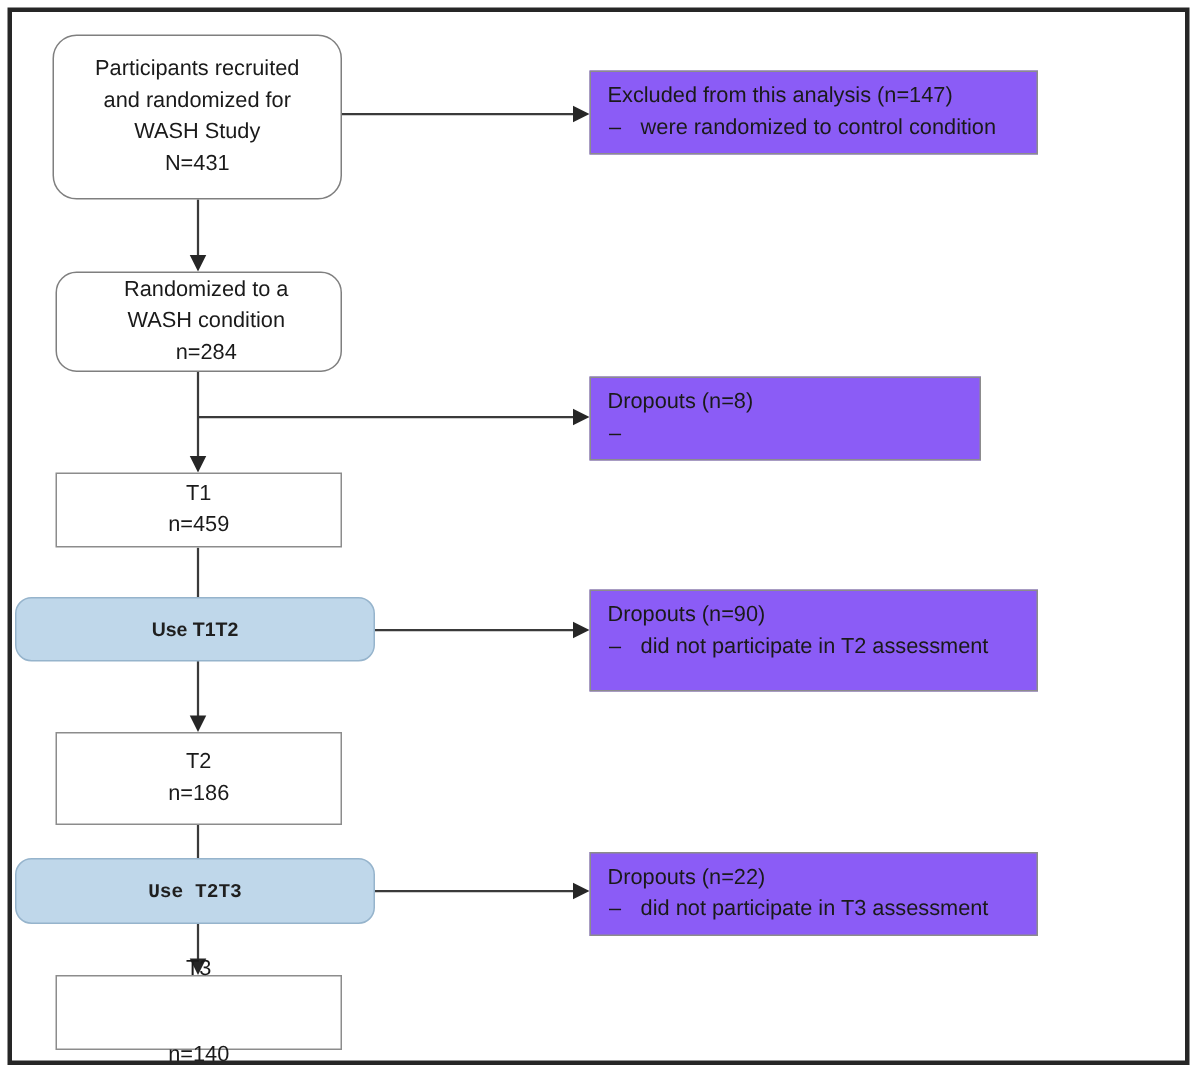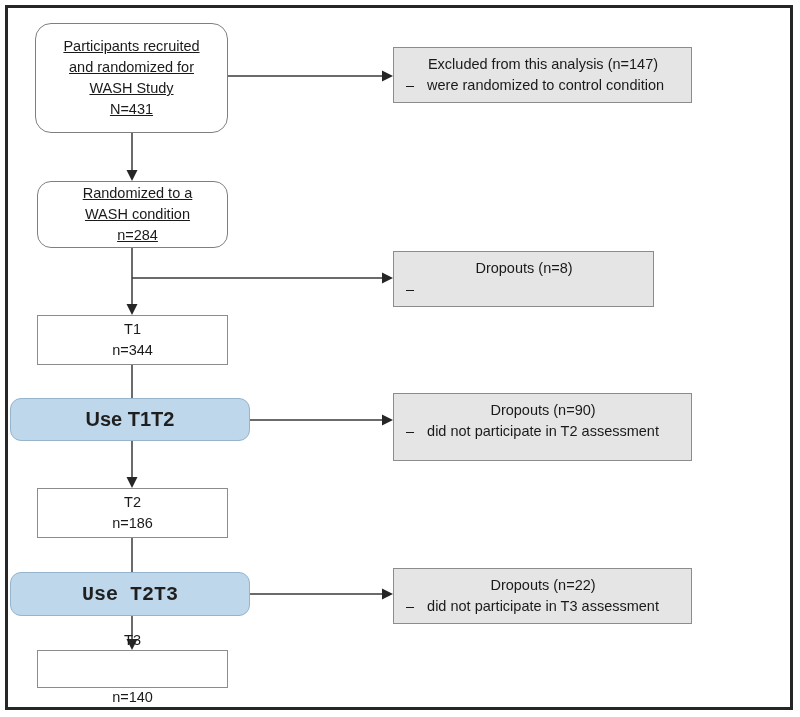--- a/index.html
+++ b/index.html
@@ -42,36 +42,35 @@
     flex-direction: column;
     align-items: center;
     justify-content: center;
     text-align: center;
     font-size: 14.5px;
     line-height: 21px;
   }
   .node.rounded {
     border-radius: 16px;
     border-color: #7f7f7f;
-    text-decoration: underline;
   }
   .node.action {
     background: #bfd7ea;
     border: 1.5px solid #96b4cc;
     border-radius: 11px;
     font-weight: 700;
-    font-size: 20px;
+    font-size: 13px;
     color: #1f1f1f;
   }
   .side {
     position: absolute;
     box-sizing: border-box;
-    background: #e5e5e5;
+    background: #8b5cf6;
     border: 1px solid #8c8c8c;
-    text-align: center;
+    text-align: left;
     font-size: 14.5px;
     line-height: 21px;
     padding: 6px 10px 4px 11px;
   }
   .side .bullet {
     display: flex;
     gap: 13px;
     padding-left: 1px;
   }
   .line { display: block; }
@@ -118,37 +117,37 @@
   </div>
 
   <div class="node rounded" style="left:37px; top:181px; width:191px; height:67px; border-radius:14px;padding-left:10px;">
     <span class="line">Randomized to a</span>
     <span class="line">WASH condition</span>
     <span class="line">n=284</span>
   </div>
 
   <div class="node" style="left:37px; top:315px; width:191px; height:50px;">
     <span class="line">T1</span>
-    <span class="line">n=344</span>
+    <span class="line">n=459</span>
   </div>
 
   <div class="node action" style="left:10px; top:398px; width:240px; height:43px;">
     <span class="line">Use T1T2</span>
   </div>
 
-  <div class="node" style="left:37px; top:488px; width:191px; height:50px;">
+  <div class="node" style="left:37px; top:488px; width:191px; height:62px;">
     <span class="line">T2</span>
     <span class="line">n=186</span>
   </div>
 
   <div class="node action" style="left:10px; top:572px; width:240px; height:44px;font-family:Liberation Mono, monospace;">
     <span class="line">Use T2T3</span>
   </div>
 
-  <div class="node" style="left:37px; top:650px; width:191px; height:38px;gap:36px;">
+  <div class="node" style="left:37px; top:650px; width:191px; height:50px;gap:36px;">
     <span class="line">T3</span>
     <span class="line">n=140</span>
   </div>
 
   <div class="side" style="left:393px; top:47px; width:299px; height:56px;">
     <span class="line">Excluded from this analysis (n=147)</span>
     <span class="bullet">
       <span>–</span>
       <span>were randomized to control condition</span>
     </span>

